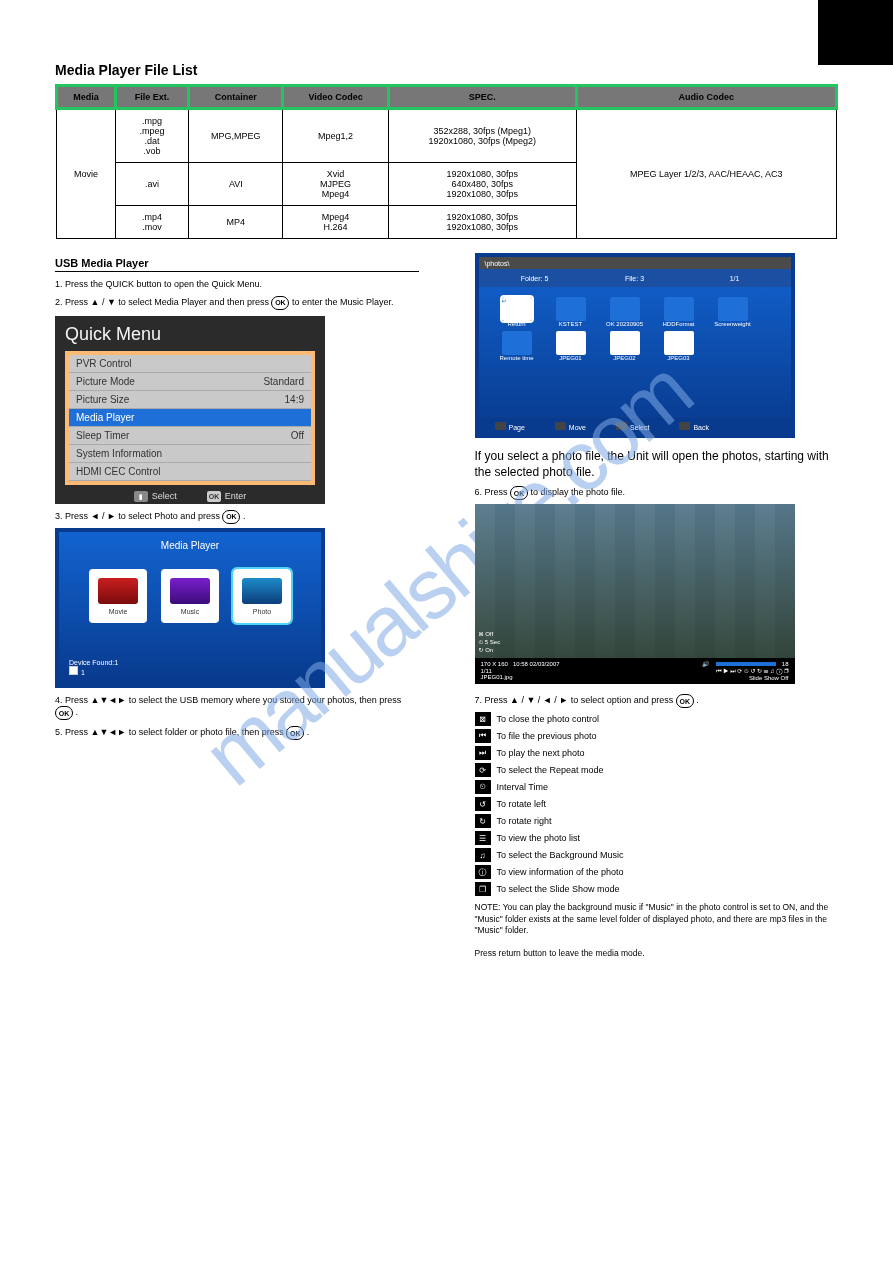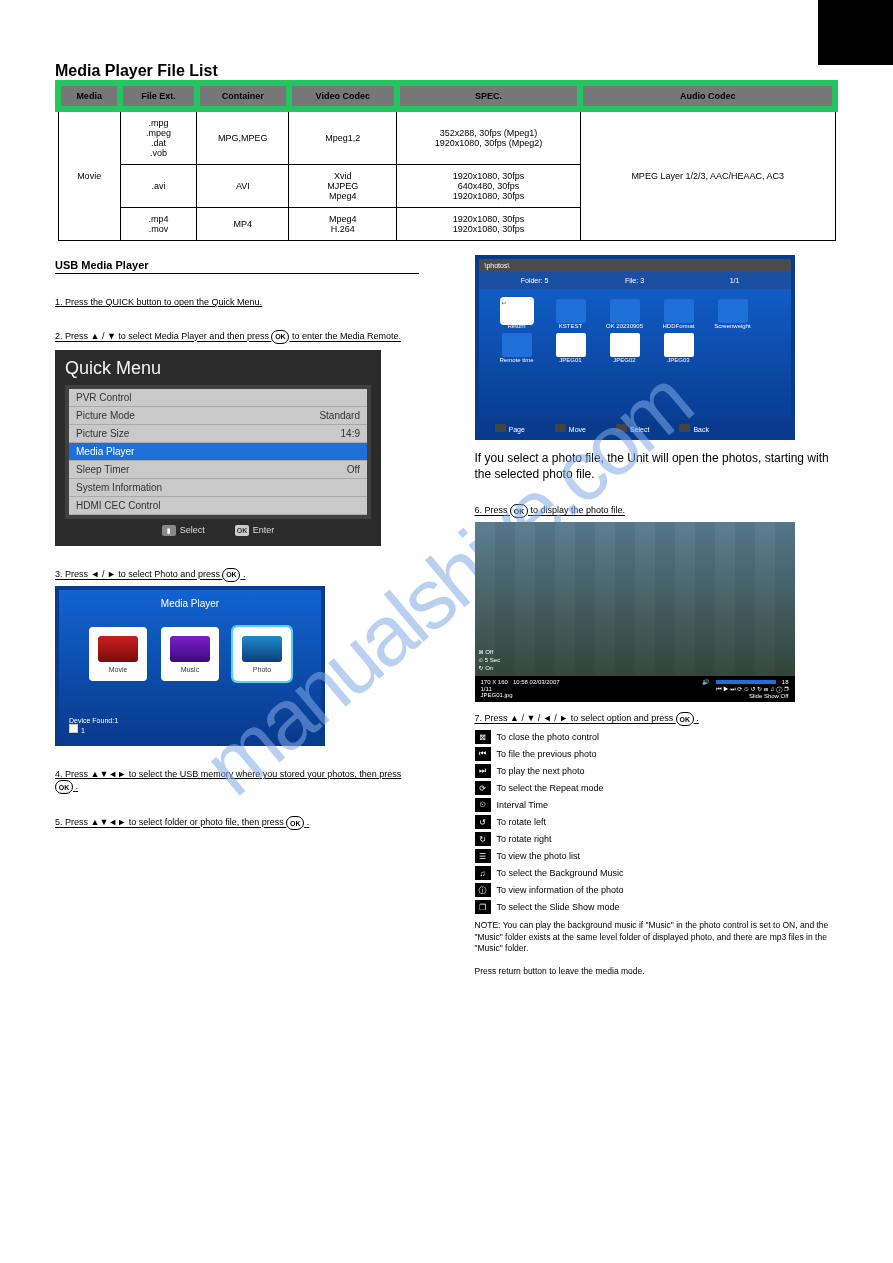--- a/index.html
+++ b/index.html
@@ -13,52 +13,52 @@
   }
   .black-tab {
     position: absolute; top: 0; right: 0;
     width: 75px; height: 65px; background: #000;
   }
   .page-num {
     text-align: right; padding: 30px 30px 0 0; font-size: 10px; font-weight: bold;
   }
   .content { padding: 10px 55px 30px 55px; }
 
-  .heading1 { font-size: 16px; font-weight: bold; }
+  .heading1 { font-size: 14px; font-weight: bold; margin-bottom: 6px; }
   .small { font-size: 8px; margin-bottom: 10px; }
 
   table.fmt {
     width: 100%; border-collapse: collapse; font-size: 9px;
     margin-bottom: 8px;
   }
-  table.fmt th { background: #777; border: 6px solid #22c55e; padding: 5px 4px; font-weight: bold; text-align: center;}
+  table.fmt th { background: #777; border: 3px solid #22c55e; padding: 5px 4px; font-weight: bold; text-align: center;}
   table.fmt td { border: 1px solid #000; padding: 6px 4px; vertical-align: middle; text-align: center; }
 
   .columns { display: flex; gap: 56px; }
   .col { flex: 1 1 0; }
 
   .h2 { font-size: 11px; font-weight: bold; border-bottom: 1px solid #000; padding-bottom: 2px; margin: 10px 0 4px 0;}
   .h3 { font-size: 10px; font-weight: bold; border-bottom: 1px solid #000; padding-bottom: 2px; margin-bottom: 8px;}
 
   p.body { font-size: 12px; line-height: 1.35; margin-bottom: 4px;}
-  p.step { font-size: 9px; line-height: 1.35; margin: 22px 0 4px 0; text-decoration: underline;}
+  p.step { font-size: 9px; line-height: 1.35; margin: 6px 0 4px 0;}
 
   .ok-badge {
     display:inline-flex; align-items:center; justify-content:center;
     width: 18px; height: 14px; border: 1.5px solid #000; border-radius: 7px;
     font-size: 7px; font-weight: bold; vertical-align: middle;
   }
 
   
   .quick-menu {
-    width: 326px; background: #2b2b2b; padding: 8px 10px 8px 10px; margin: 6px 0;
+    width: 270px; background: #2b2b2b; padding: 8px 10px 0 10px; margin: 6px 0;
     color: #fff;
   }
   .quick-menu .qm-title { font-size: 18px; font-weight: normal; color:#f4f4f4; margin-bottom:6px;}
-  .qm-body { background:#404040; padding:4px;}
+  .qm-body { background:#fdba74; padding:4px;}
   .qm-row {
     display:flex; justify-content:space-between; align-items:center;
     background:#c9c9c9; color:#333; padding:3px 7px; font-size:10px;
     border-bottom:1px solid #aaa;
   }
   .qm-row.sel { background:#1e6fd8; color:#fff;}
   .qm-footer { display:flex; gap:30px; justify-content:center; padding:6px 0 2px 0; font-size:9px; color:#ddd;}
   .qm-footer .key { display:inline-block; width:14px; height:11px; background:#888; margin-right:4px; border-radius:2px; font-size:7px; text-align:center; line-height:11px; color:#fff;}
   .qm-footer .okkey { background:#ccc; color:#333; font-weight:bold; padding:0 2px;}
 
@@ -196,21 +196,21 @@
 
   <div class="columns">
 
     <div class="col">
       <div class="h2">USB Media Player</div>
 
       <p class="step">1. Press the QUICK button to open the Quick Menu.</p>
       <p class="step">
         <span>2. Press ▲ / ▼ to select Media Player and then press </span>
         <span class="ok-badge">OK</span>
-        <span> to enter the Media Remote.</span>
+        <span> to enter the Music Player.</span>
       </p>
 
       <div class="quick-menu">
         <div class="qm-title">Quick Menu</div>
         <div class="qm-body" id="qm-rows">
             <div class="qm-row">
               <span>PVR Control</span>
               <span></span>
             </div>
             <div class="qm-row">

